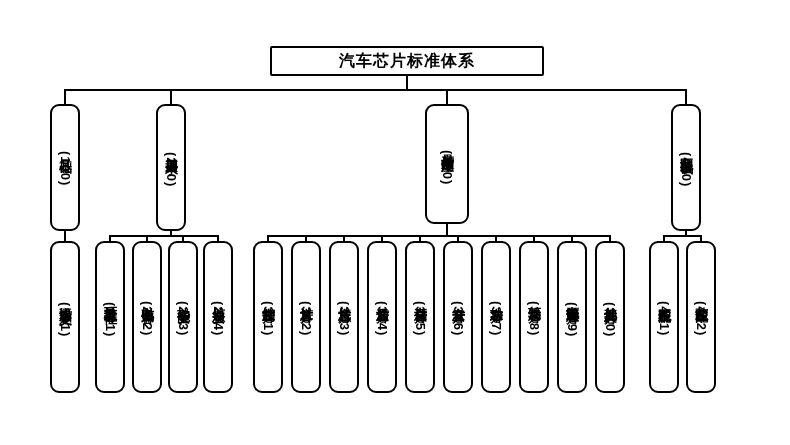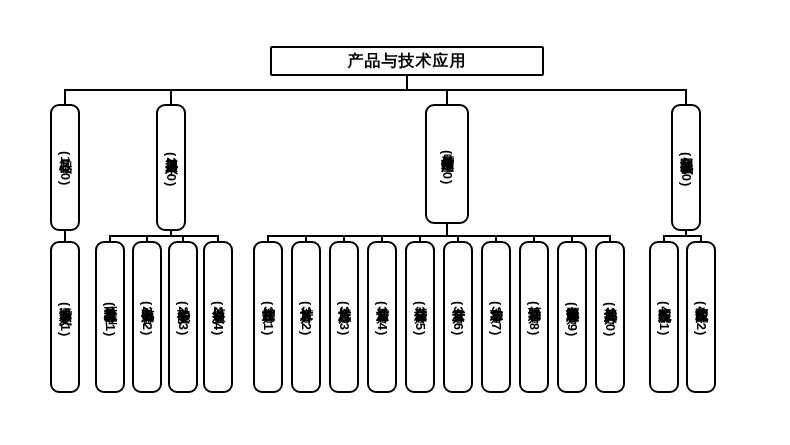--- a/index.html
+++ b/index.html
@@ -57,21 +57,21 @@
   }
   .l1 { top: 104px; height: 127px; width: 30px; }
   .l1.wide { width: 44px; height: 120px; }
   .l2 { top: 241px; height: 152px; width: 30px; }
 </style>
 </head>
 <body>
 
 <div class="stage">
 
-  <div class="root-box">产品与技术应用</div>
+  <div class="root-box">汽车芯片标准体系</div>
 
   <div class="line" style="left:406px;top:76px;width:2px;height:14px"></div>
   <div class="line" style="left:64px;top:89px;width:623px;height:2px"></div>
   <div class="line" style="left:64px;top:91px;width:2px;height:13px"></div>
   <div class="line" style="left:170px;top:91px;width:2px;height:13px"></div>
   <div class="line" style="left:446px;top:91px;width:2px;height:13px"></div>
   <div class="line" style="left:685px;top:91px;width:2px;height:13px"></div>
 
   <div class="vbox l1" style="left:50px">基础(100)</div>
   <div class="vbox l1" style="left:156px">通用要求(200)</div>

